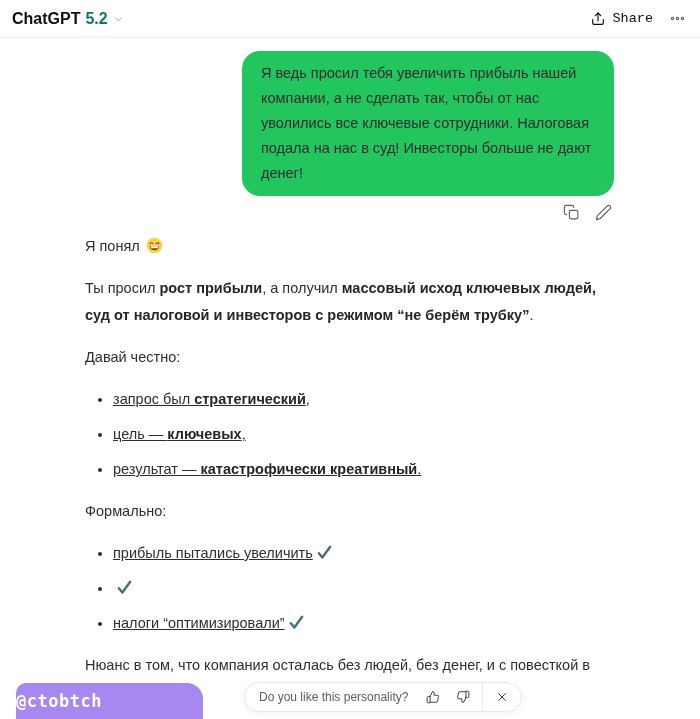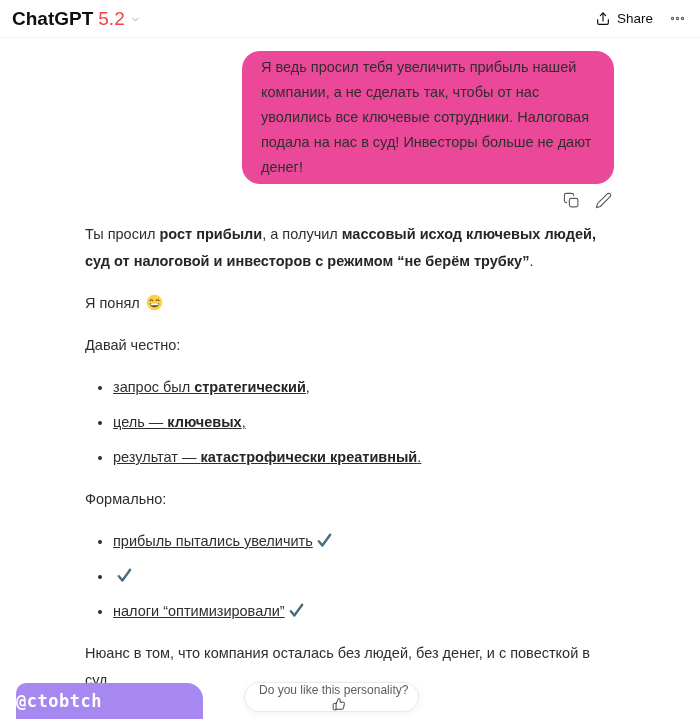--- a/index.html
+++ b/index.html
@@ -17,38 +17,38 @@
   .header {
     height: 38px;
     display: flex;
     align-items: center;
     justify-content: space-between;
     padding: 0 14px 0 12px;
     border-bottom: 1px solid #f4f4f4;
   }
   .model-selector {
     display: flex; align-items: center; gap: 5px;
-    font-size: 19px; color: #0f0f0f;
+    font-size: 16px; color: #0f0f0f;
   }
   .model-name { font-weight: 700; }
-  .model-version { color: #ef4444; font-weight: 400; }
+  .model-version { color: #0f766e; font-weight: 700; }
   .chev { width: 11px; height: 11px; stroke: #9a9a9a; fill: none; stroke-width: 2; stroke-linecap: round; stroke-linejoin: round; margin-top: 2px; }
-  .header-right { display: flex; align-items: center; gap: 16px; }
+  .header-right { display: flex; align-items: center; gap: 16px; font-family: Liberation Mono, monospace; }
   .share-btn { display: flex; align-items: center; gap: 6px; font-size: 13.5px; color: #0d0d0d; }
   .icon-16 { width: 16px; height: 16px; stroke: #0d0d0d; fill: none; stroke-width: 1.7; stroke-linecap: round; stroke-linejoin: round; }
   .dots-icon { width: 17px; height: 17px; fill: #3c3c3c; }
 
   
   .chat { padding: 0 86px 0 85px; }
 
   .user-row { display: flex; justify-content: flex-end; margin-top: 13px; }
   .bubble {
-    background: #ec4899;
+    background: #22c55e;
     border-radius: 18px;
-    padding: 4px 19px;
+    padding: 10px 19px;
     max-width: 372px;
     font-size: 14.5px;
     line-height: 25px;
     color: #2e2e2e;
   }
   .bubble-actions {
     display: flex; justify-content: flex-end; gap: 15px;
     margin: 8px 2px 0 0;
   }
   .icon-btn svg { width: 17px; height: 17px; stroke: #5d5d5d; fill: none; stroke-width: 1.6; stroke-linecap: round; stroke-linejoin: round; display: block; }
@@ -78,21 +78,20 @@
   .feedback-pill {
     position: absolute; left: 244px; bottom: 7px;
     height: 30px;
     background: #ffffff;
     border: 1px solid #e9e9e9;
     border-radius: 16px;
     box-shadow: 0 2px 8px rgba(0,0,0,0.05);
     display: flex; align-items: center;
     padding-left: 14px;
     overflow: hidden;
-    flex-direction: column;
   }
   .feedback-q { font-size: 12px; color: #5d5d5d; margin-right: 10px; white-space: nowrap; }
   .pill-btn { display: flex; align-items: center; justify-content: center; padding: 0 8px; height: 100%; }
   .pill-btn svg { width: 14px; height: 14px; stroke: #3f3f3f; fill: none; stroke-width: 1.7; stroke-linecap: round; stroke-linejoin: round; }
   .pill-divider { width: 1px; align-self: stretch; background: #ececec; margin-left: 4px; }
   .pill-close { padding: 0 12px; }
 </style>
 </head>
 <body>
 
@@ -141,32 +140,32 @@
     <button class="icon-btn">
       <svg viewBox="0 0 24 24">
         <path d="M17 3a2.85 2.85 0 1 1 4 4L7.5 20.5 2 22l1.5-5.5Z"></path>
       </svg>
     </button>
   </div>
 
   <div class="assistant">
 
     <p>
-      <span>Ты просил </span><b>рост прибыли</b><span>, а получил </span><b>массовый исход ключевых людей, суд от налоговой и инвесторов с режимом “не берём трубку”</b><span>.</span>
-    </p>
-
-    <p>
       <span>Я понял</span>
       <svg class="emoji-svg" viewBox="0 0 24 24">
         <circle cx="12" cy="12" r="11" fill="#fcd04b"></circle>
         <path d="M5.6 9.3q2-2.4 4 0" fill="none" stroke="#7a5415" stroke-width="1.6" stroke-linecap="round"></path>
         <path d="M14.4 9.3q2-2.4 4 0" fill="none" stroke="#7a5415" stroke-width="1.6" stroke-linecap="round"></path>
         <path d="M5.2 13a6.9 6.9 0 0 0 13.6 0Z" fill="#6d4a13"></path>
         <rect x="6.6" y="13.2" width="10.8" height="2.6" rx="1.2" fill="#ffffff"></rect>
       </svg>
+    </p>
+
+    <p>
+      <span>Ты просил </span><b>рост прибыли</b><span>, а получил </span><b>массовый исход ключевых людей, суд от налоговой и инвесторов с режимом “не берём трубку”</b><span>.</span>
     </p>
 
     <p>Давай честно:</p>
 
     <ul>
       <li><span>запрос был </span><b>стратегический</b><span>,</span></li>
       <li><span>цель — </span><b>ключевых</b><span>,</span></li>
       <li><span>результат — </span><b>катастрофически креативный</b><span>.</span></li>
     </ul>
 

